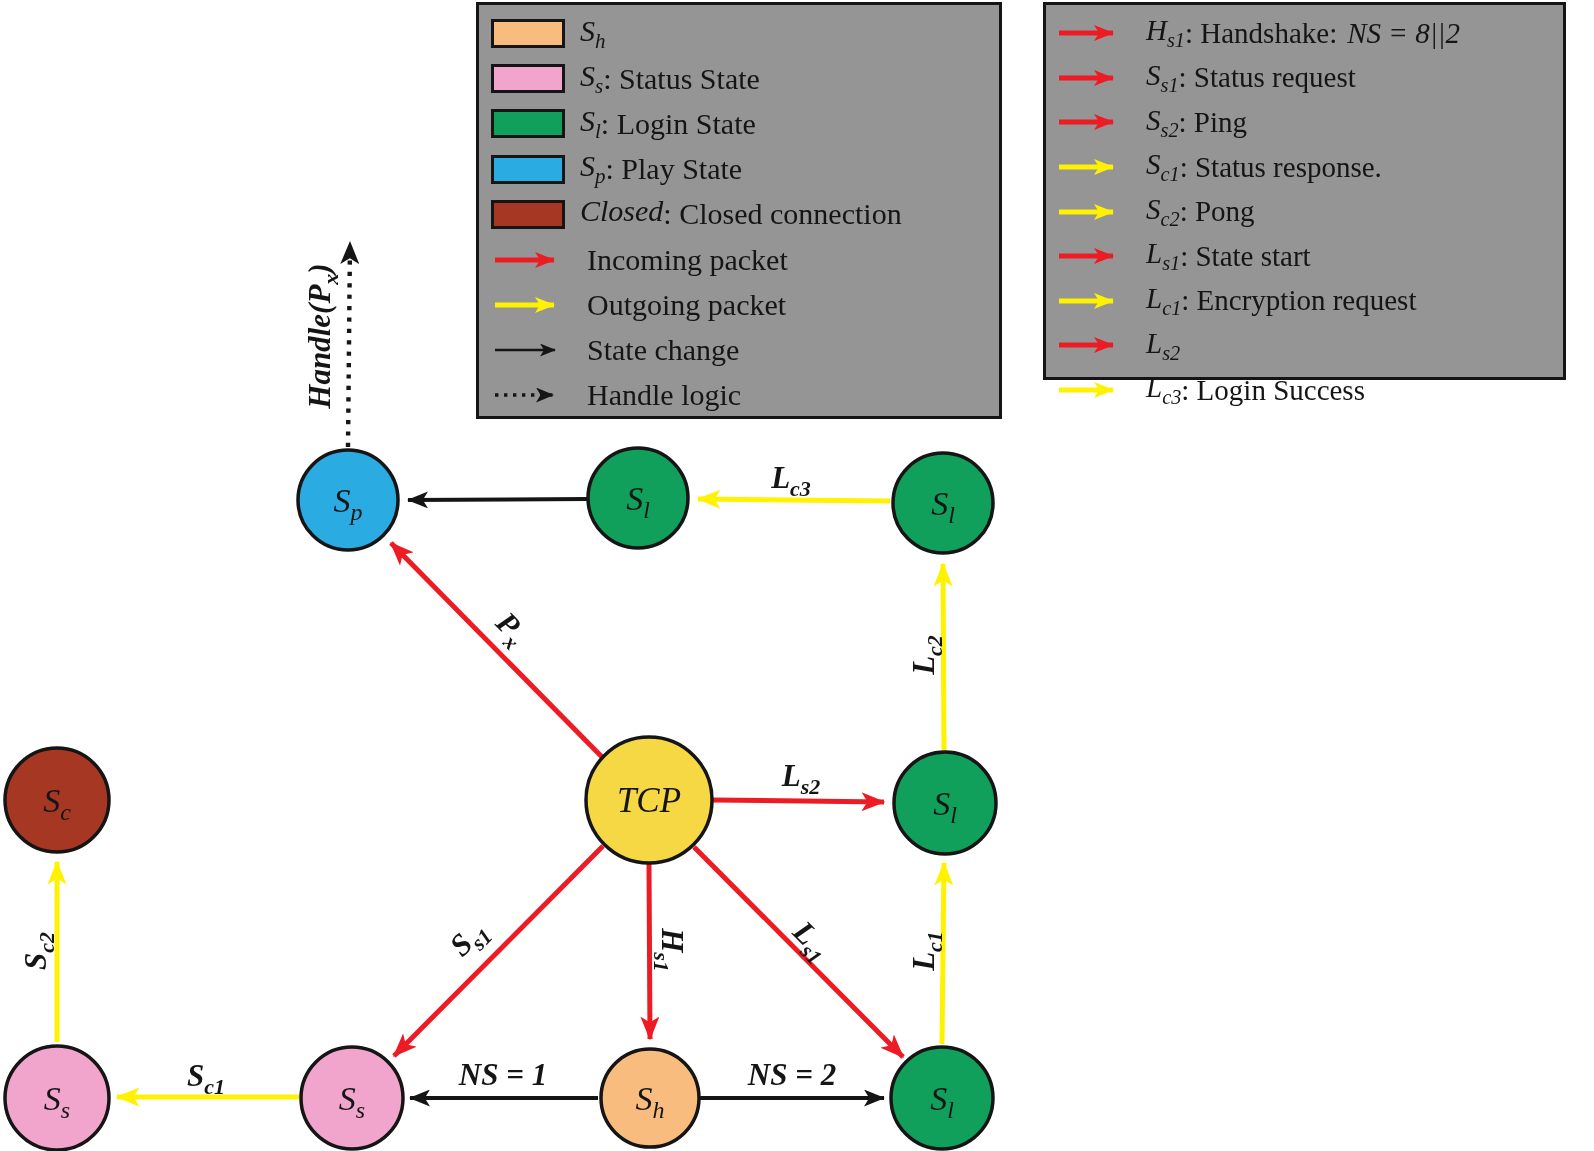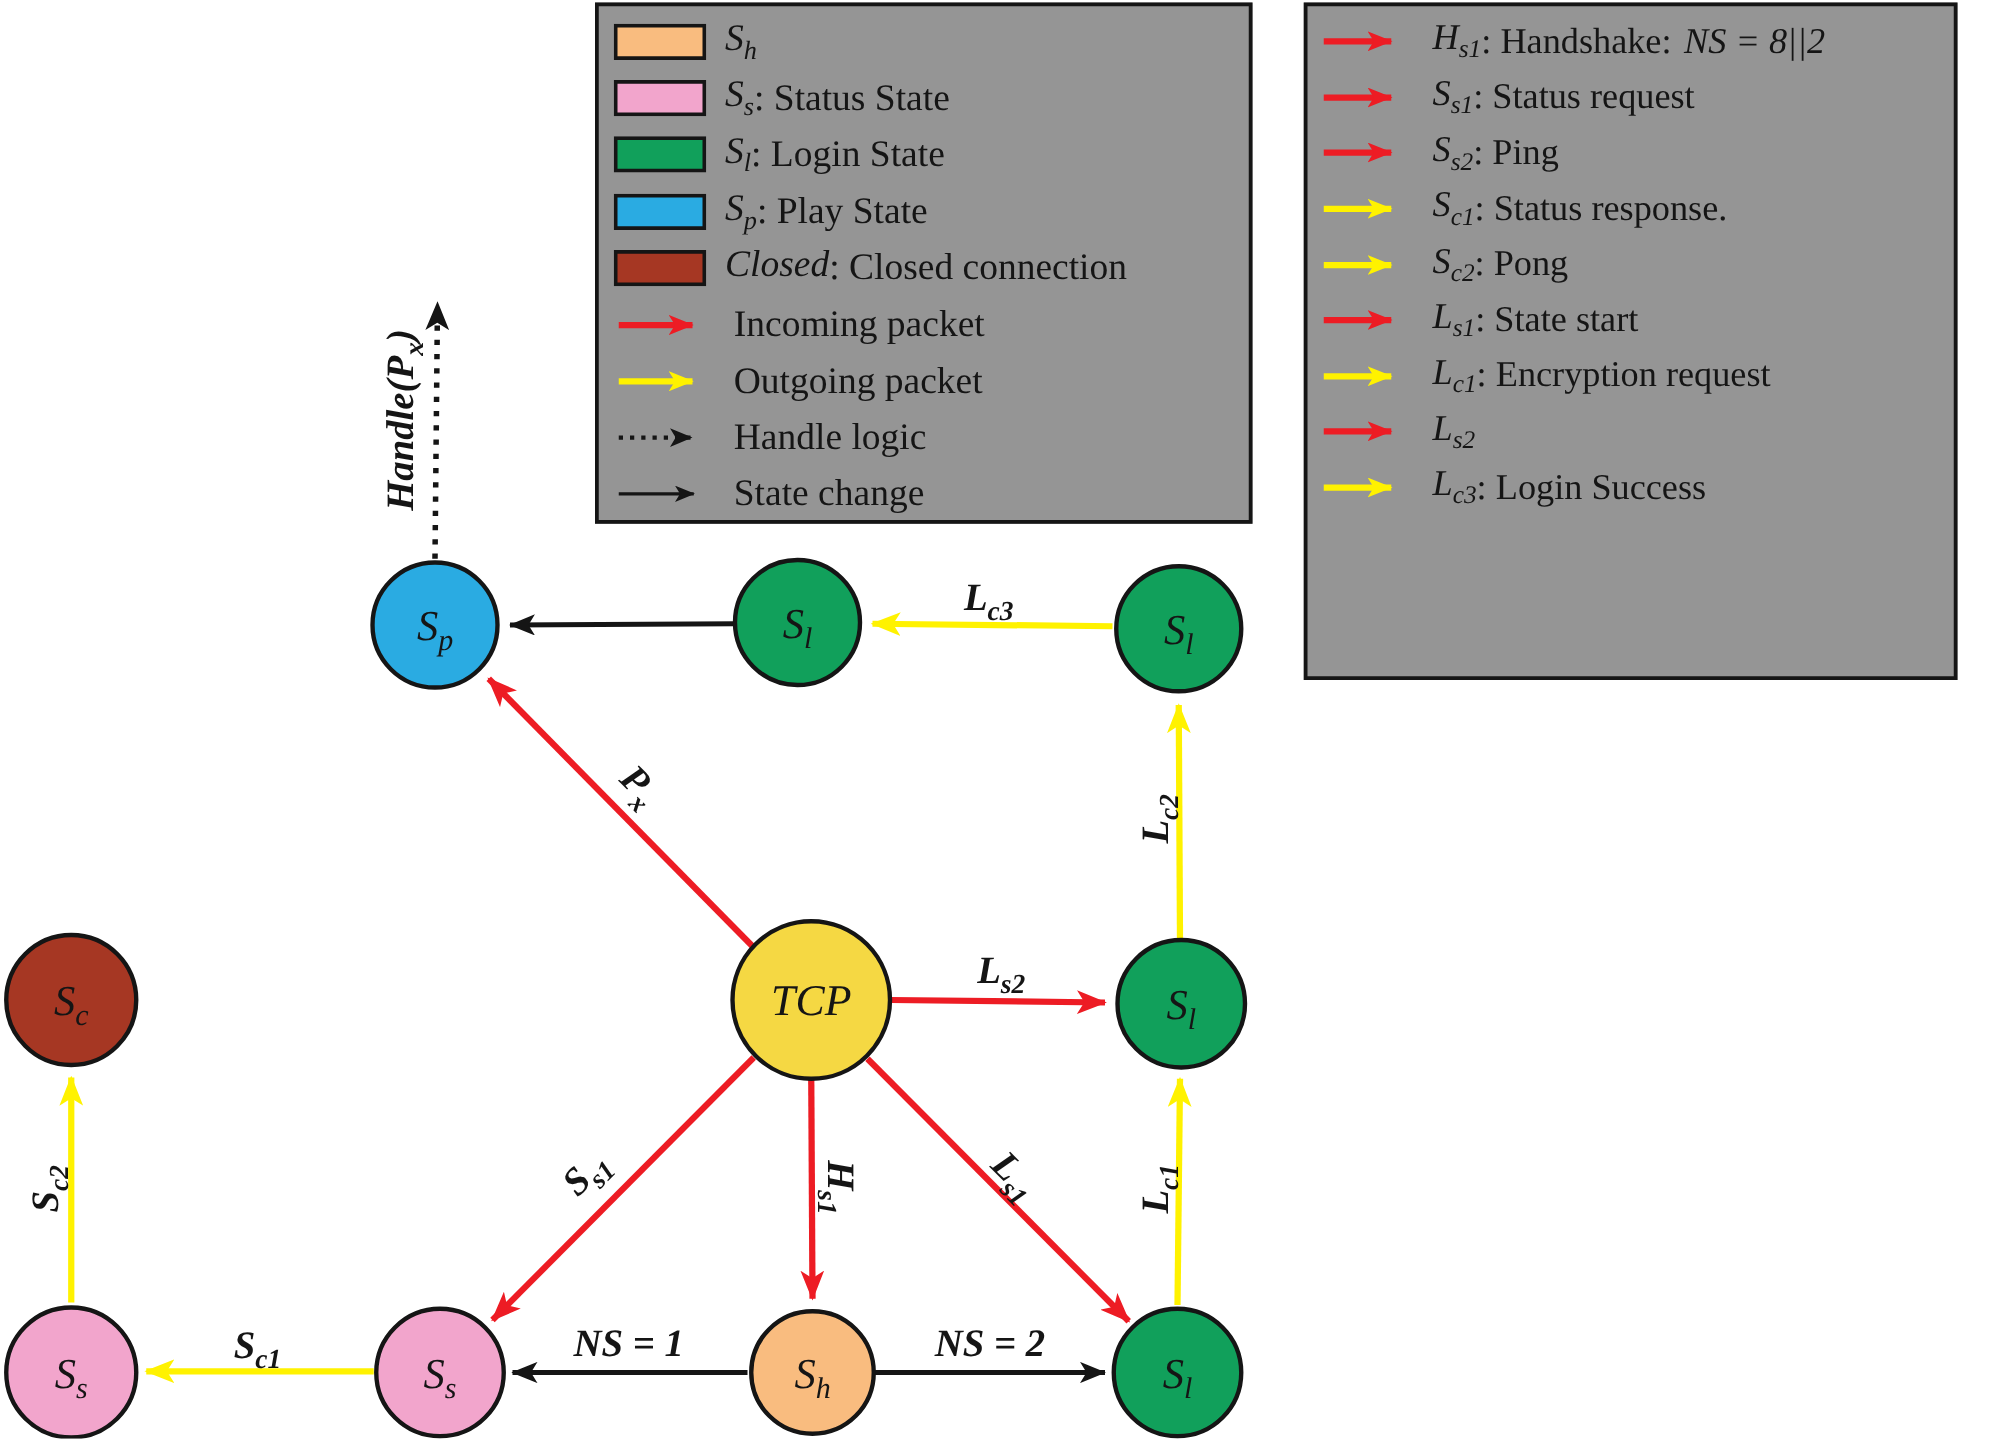--- a/index.html
+++ b/index.html
@@ -3,21 +3,21 @@
 <meta charset="utf-8">
 <style>
   html,body{margin:0;padding:0;background:#ffffff;}
   #wrap{position:relative;width:1594px;height:1151px;overflow:hidden;
         font-family:"Liberation Serif","DejaVu Serif",serif;background:#ffffff;}
   #diagram{position:absolute;left:0;top:0;}
   
   .legend{position:absolute;background:#959595;border:3px solid #151515;
           box-sizing:border-box;color:#151515;}
   #legend-left{left:476px;top:2px;width:526px;height:417px;padding:6px 0 0 12px;}
-  #legend-right{left:1043px;top:2px;width:523px;height:542px;padding:6px 0 0 10px;}
+  #legend-right{left:1043px;top:2px;width:523px;height:378px;padding:6px 0 0 10px;}
   .lrow{display:flex;align-items:center;height:45.2px;font-size:30px;white-space:pre;}
   .rrow{display:flex;align-items:center;height:44.6px;font-size:29px;white-space:pre;}
   .it{font-style:italic;}
   .lrow sub,.rrow sub{font-style:italic;font-size:0.70em;}
   .swatch{margin-right:15px;flex:0 0 auto;}
   .arrsvg{margin-right:10px;flex:0 0 auto;}
   .mathtail{margin-left:10px;}
   
   .s-red{stroke:#ed1c24;stroke-width:5;fill:none;}
   .s-yel{stroke:#fff200;stroke-width:5;fill:none;}
@@ -160,30 +160,30 @@
       <span>Incoming packet</span>
     </div>
     <div class="lrow">
       <svg class="arrsvg" width="86" height="20">
           <line class="s-yel" x1="4" y1="10" x2="63" y2="10" marker-end="url(#ah-s-yel)"></line>
         </svg>
       <span>Outgoing packet</span>
     </div>
     <div class="lrow">
       <svg class="arrsvg" width="86" height="20">
+          <line class="s-blk-thin" x1="4" y1="10" x2="64" y2="10" marker-end="url(#ah-s-blk)"></line>
+        </svg>
+      <span>State change</span>
+    </div>
+    <div class="lrow">
+      <svg class="arrsvg" width="86" height="20">
           <line class="s-dot-s" x1="4" y1="10" x2="62" y2="10" marker-end="url(#ah-s-dot)"></line>
         </svg>
       <span>Handle logic</span>
     </div>
-    <div class="lrow">
-      <svg class="arrsvg" width="86" height="20">
-          <line class="s-blk-thin" x1="4" y1="10" x2="64" y2="10" marker-end="url(#ah-s-blk)"></line>
-        </svg>
-      <span>State change</span>
-    </div>
   </div>
 
   <div id="legend-right" class="legend">
     <div class="rrow">
       <svg class="arrsvg" width="80" height="18">
           <line class="s-red" x1="3" y1="9" x2="57" y2="9" marker-end="url(#ah-s-red)"></line>
         </svg>
       <span><span class="it">H</span><sub>s1</sub></span><span>: Handshake:</span><span class="mathtail it">NS = 8||2</span>
     </div>
     <div class="rrow">

